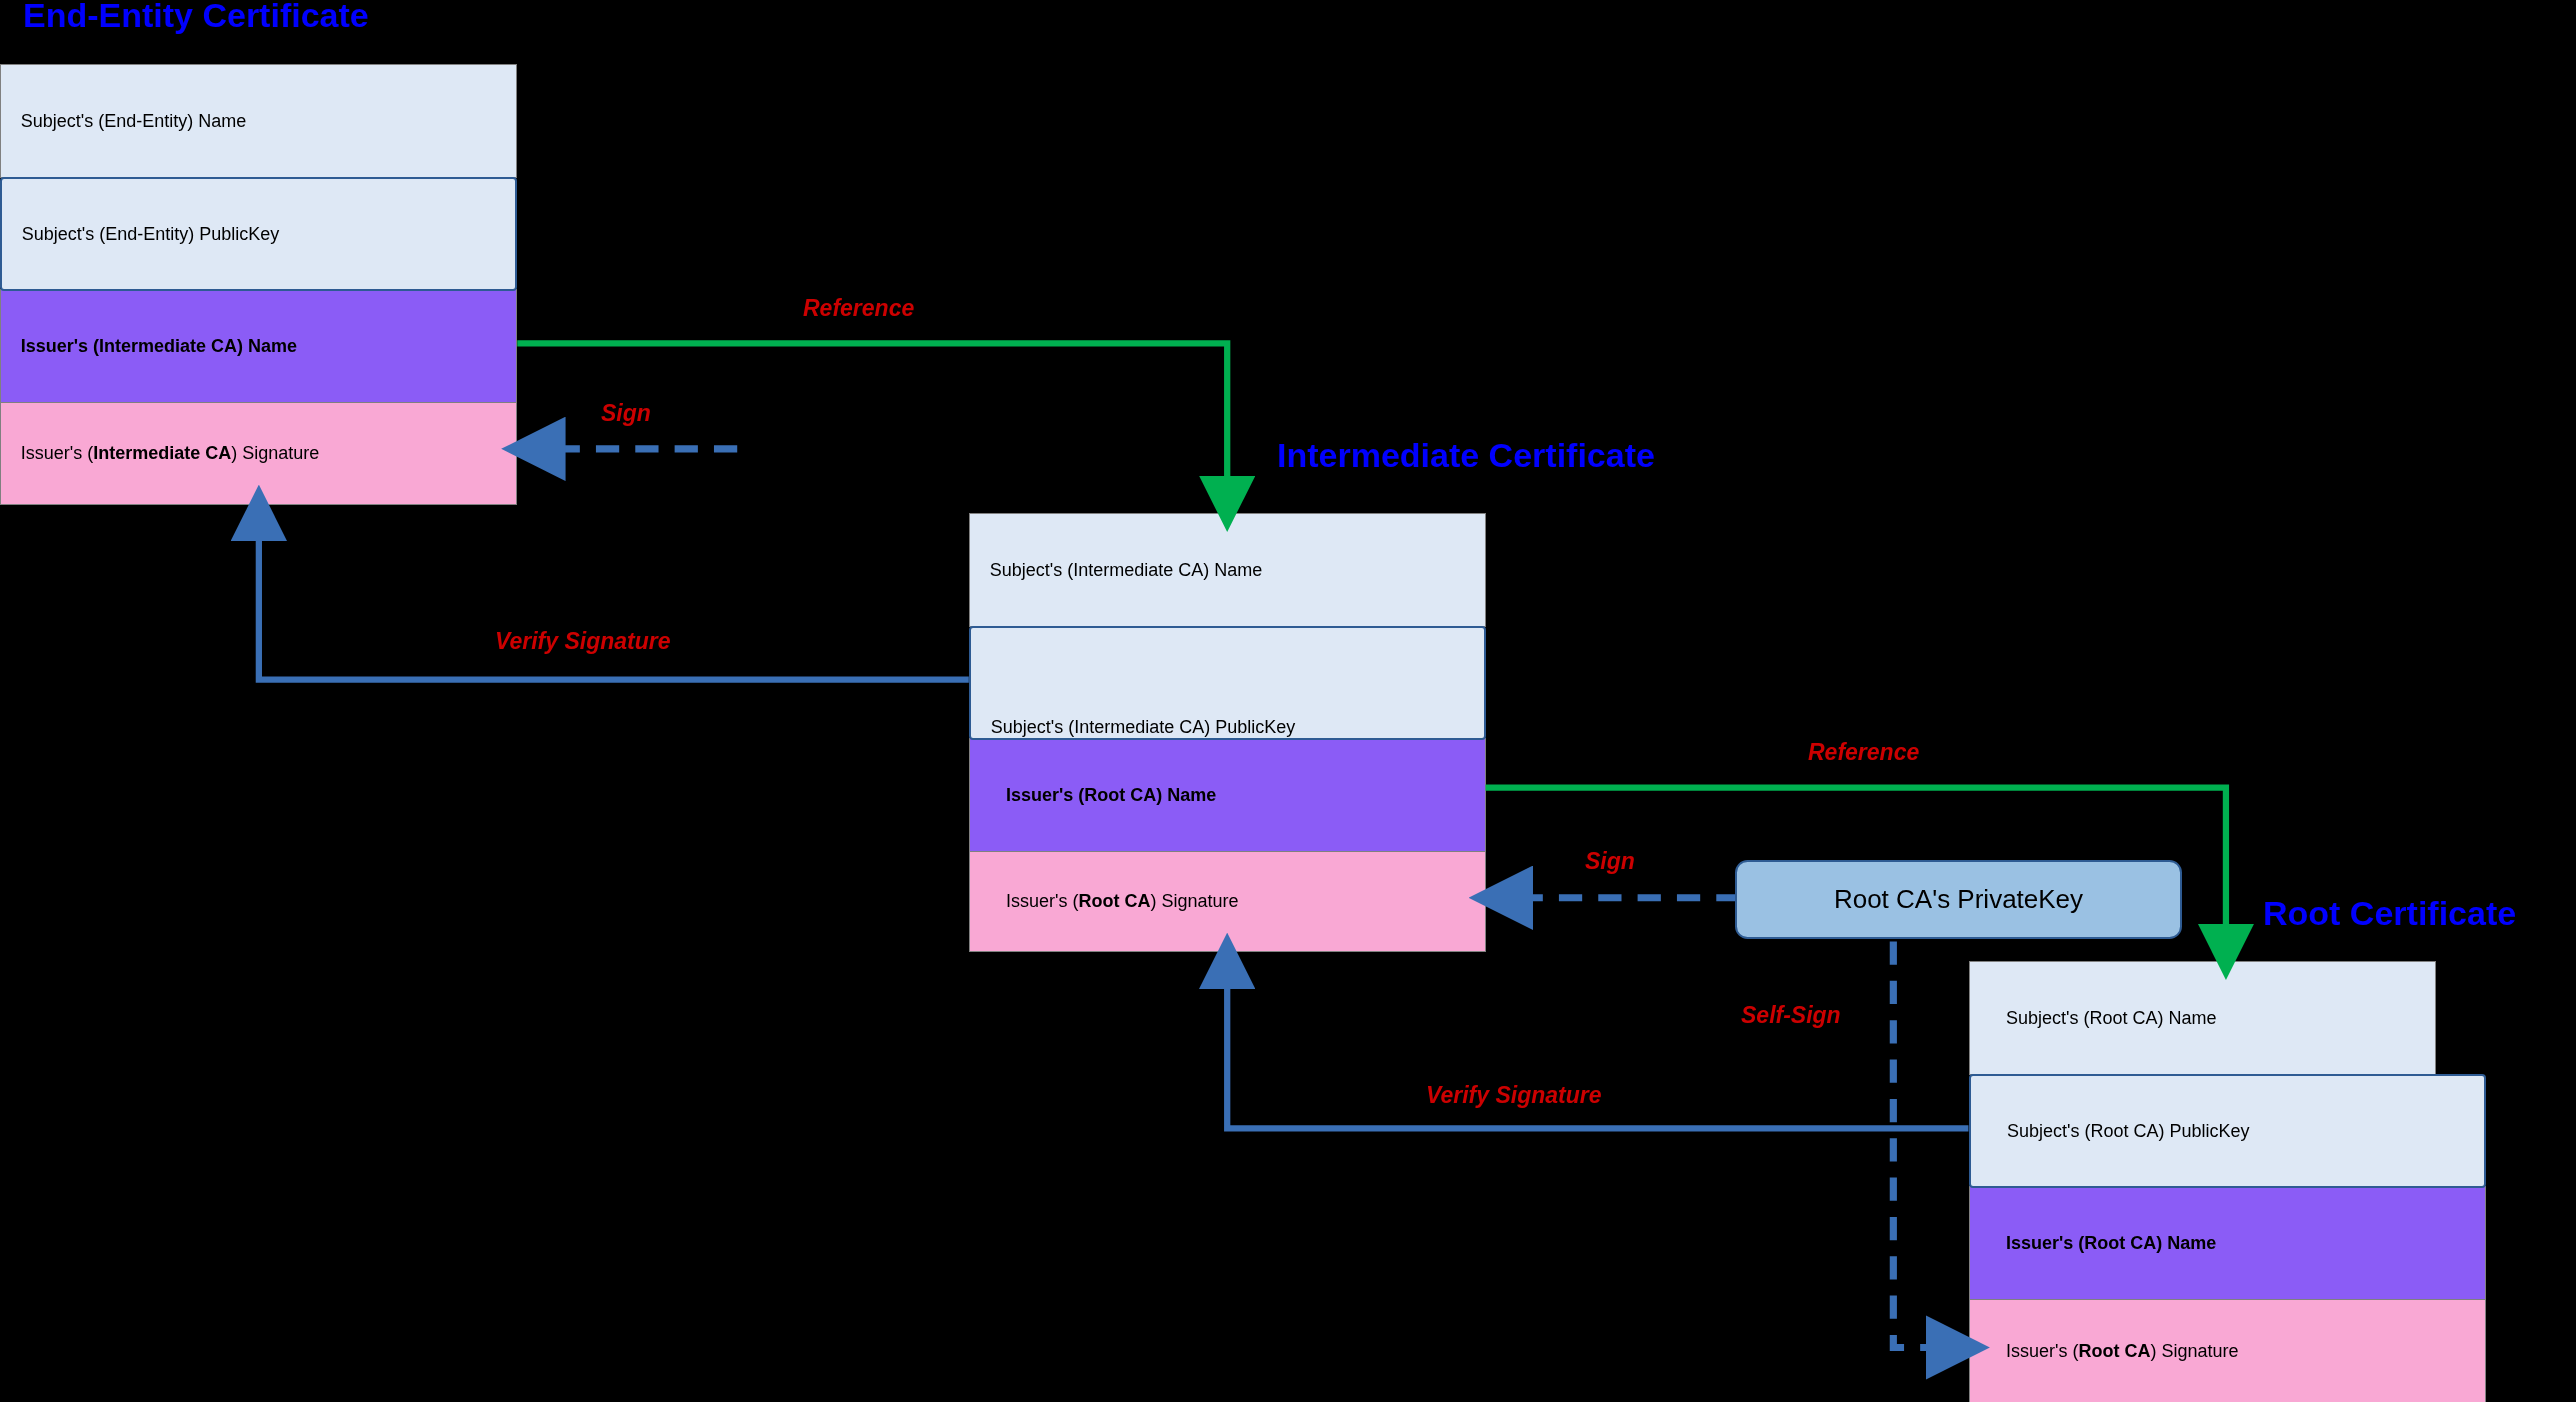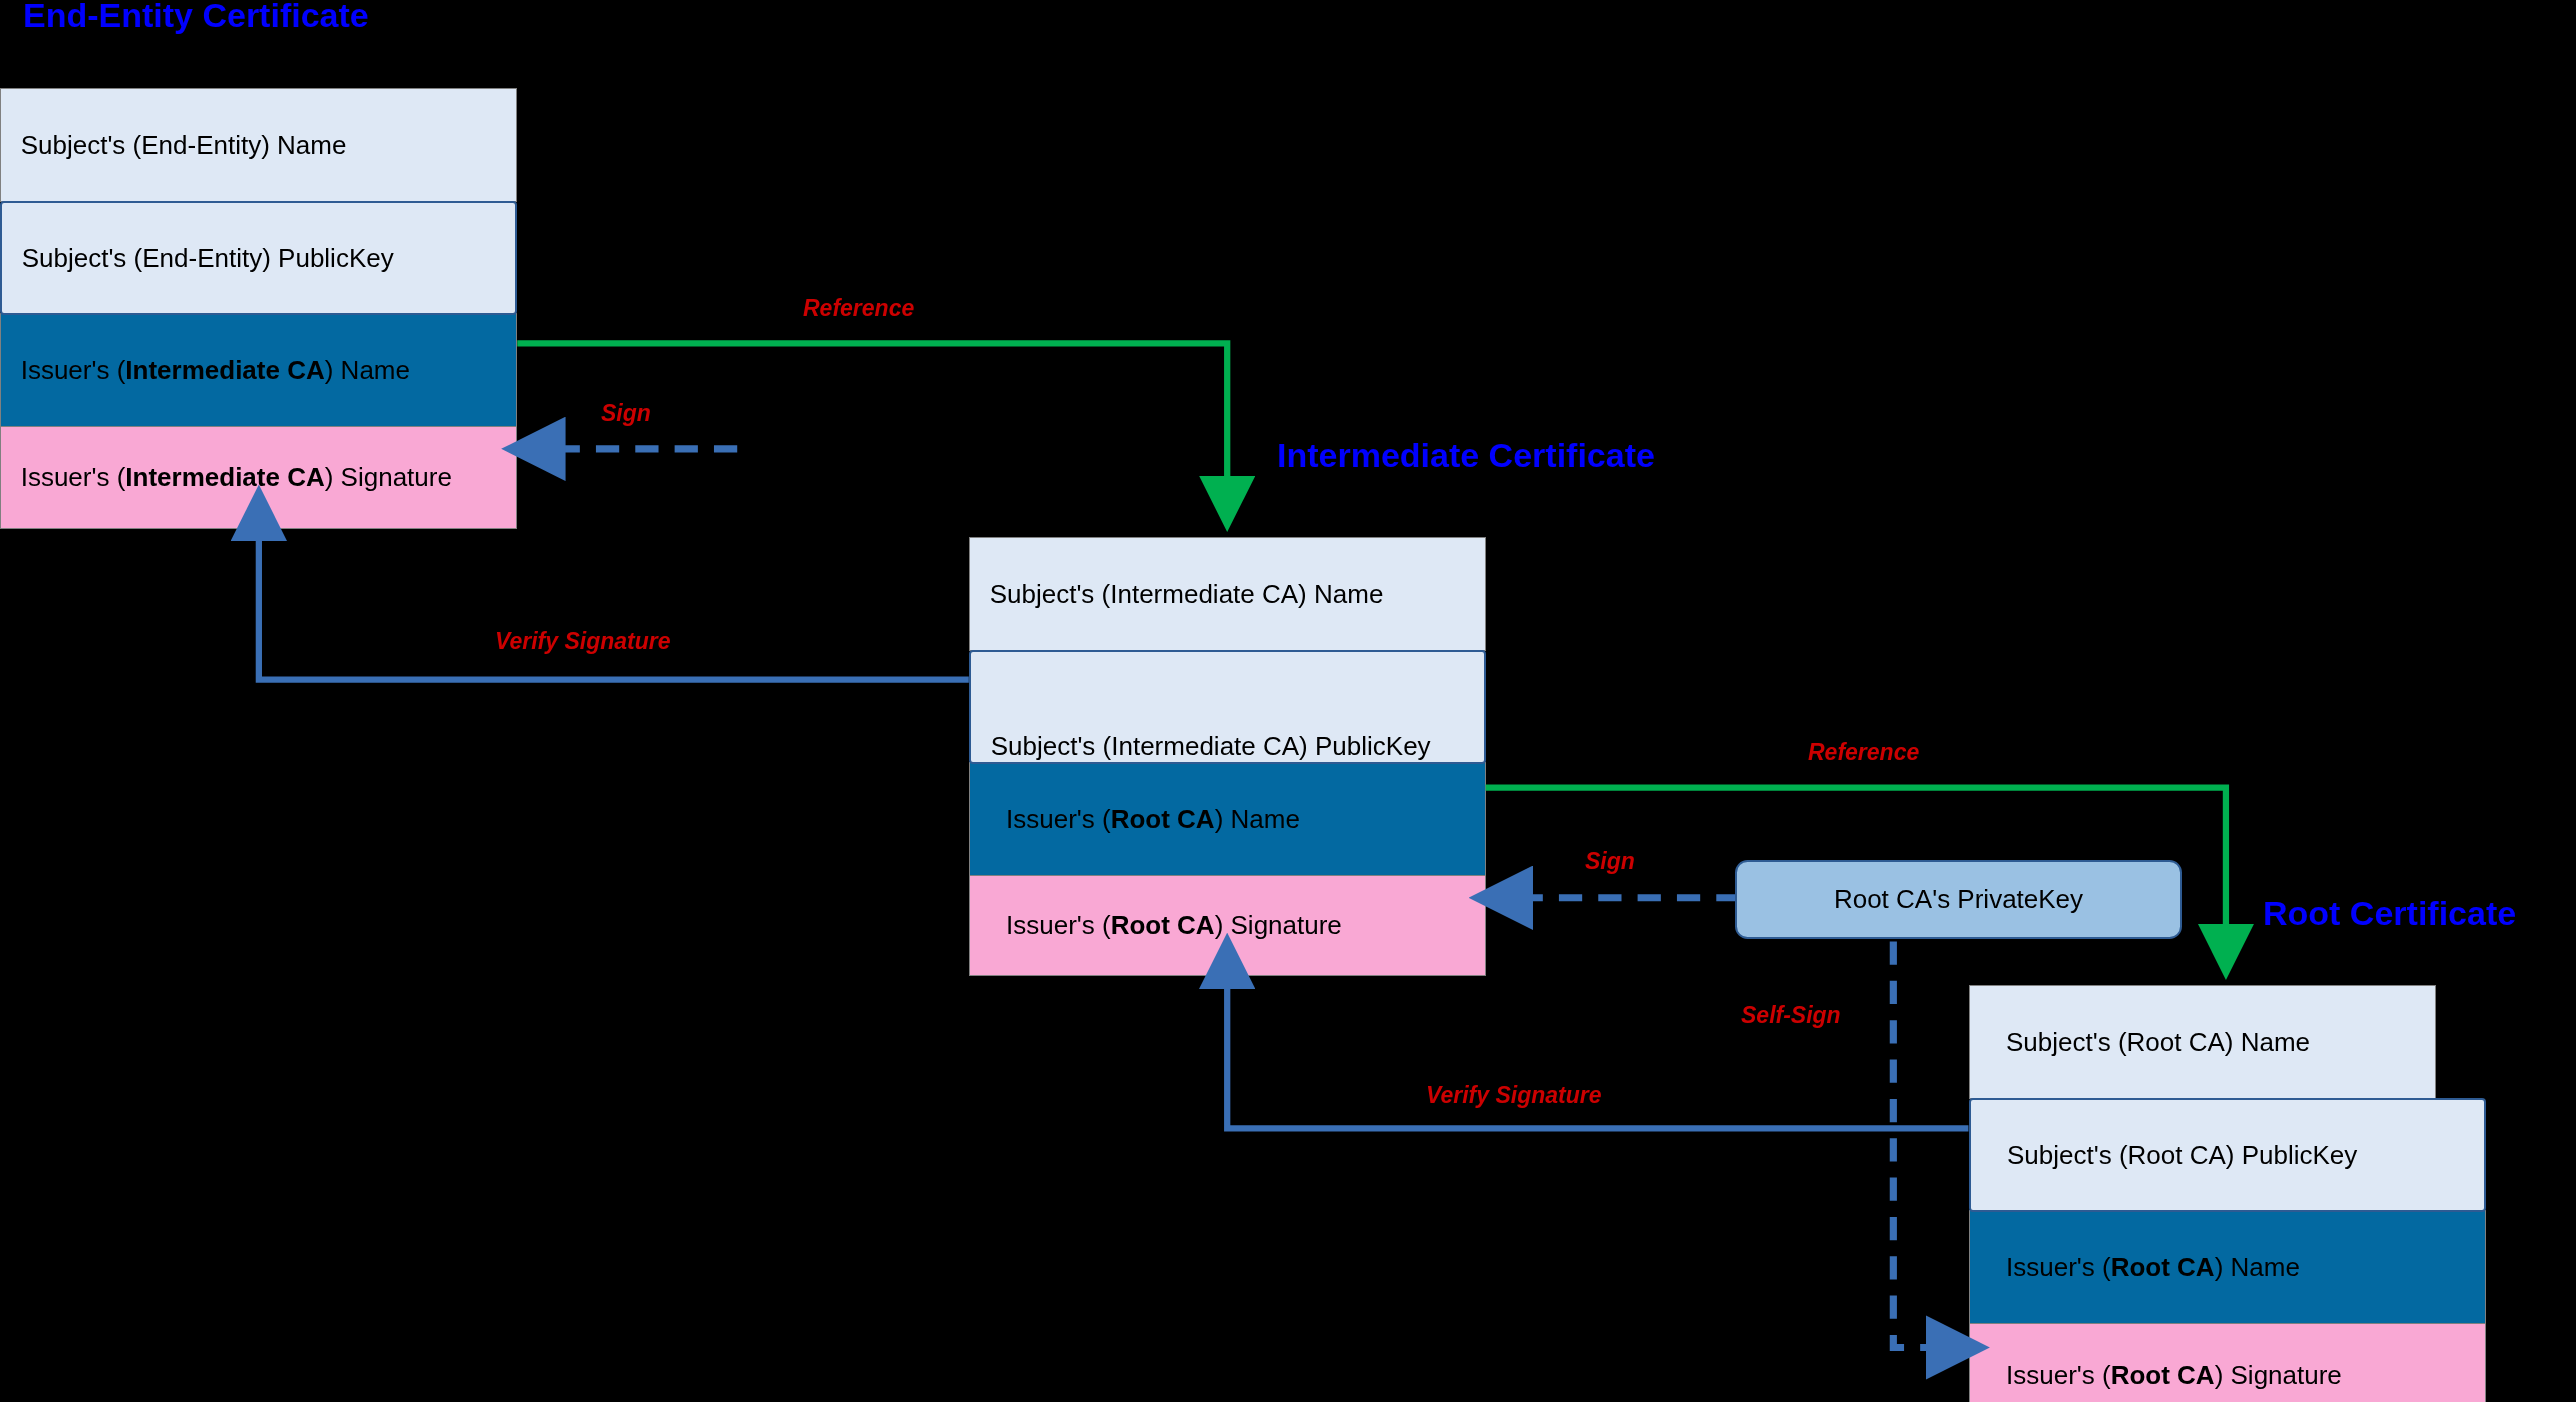--- a/index.html
+++ b/index.html
@@ -30,33 +30,33 @@
   
   .cert {
     position: absolute;
     box-sizing: border-box;
   }
   .cert-row {
     position: absolute;
     box-sizing: border-box;
     display: flex;
     align-items: center;
-    font-size: 26px;
+    font-size: 18px;
     color: #000000;
     white-space: nowrap;
     font-family: "Liberation Sans", sans-serif;
-    margin-top: 24px;
   }
   .row-plain {
     background: #DEE8F5;
     border: 1.8px solid #808080;
   }
   .row-green {
-    background: #0369a1;
+    background: #8b5cf6;
     border: 1.8px solid #808080;
+    font-weight: bold;
   }
   .row-white {
     background: #f9a8d4;
     border: 1.8px solid #808080;
   }
   .row-key {
     background: #DEE8F5;
     border: 2.7px solid #2E5B93;
     border-radius: 4px;
     z-index: 5;

